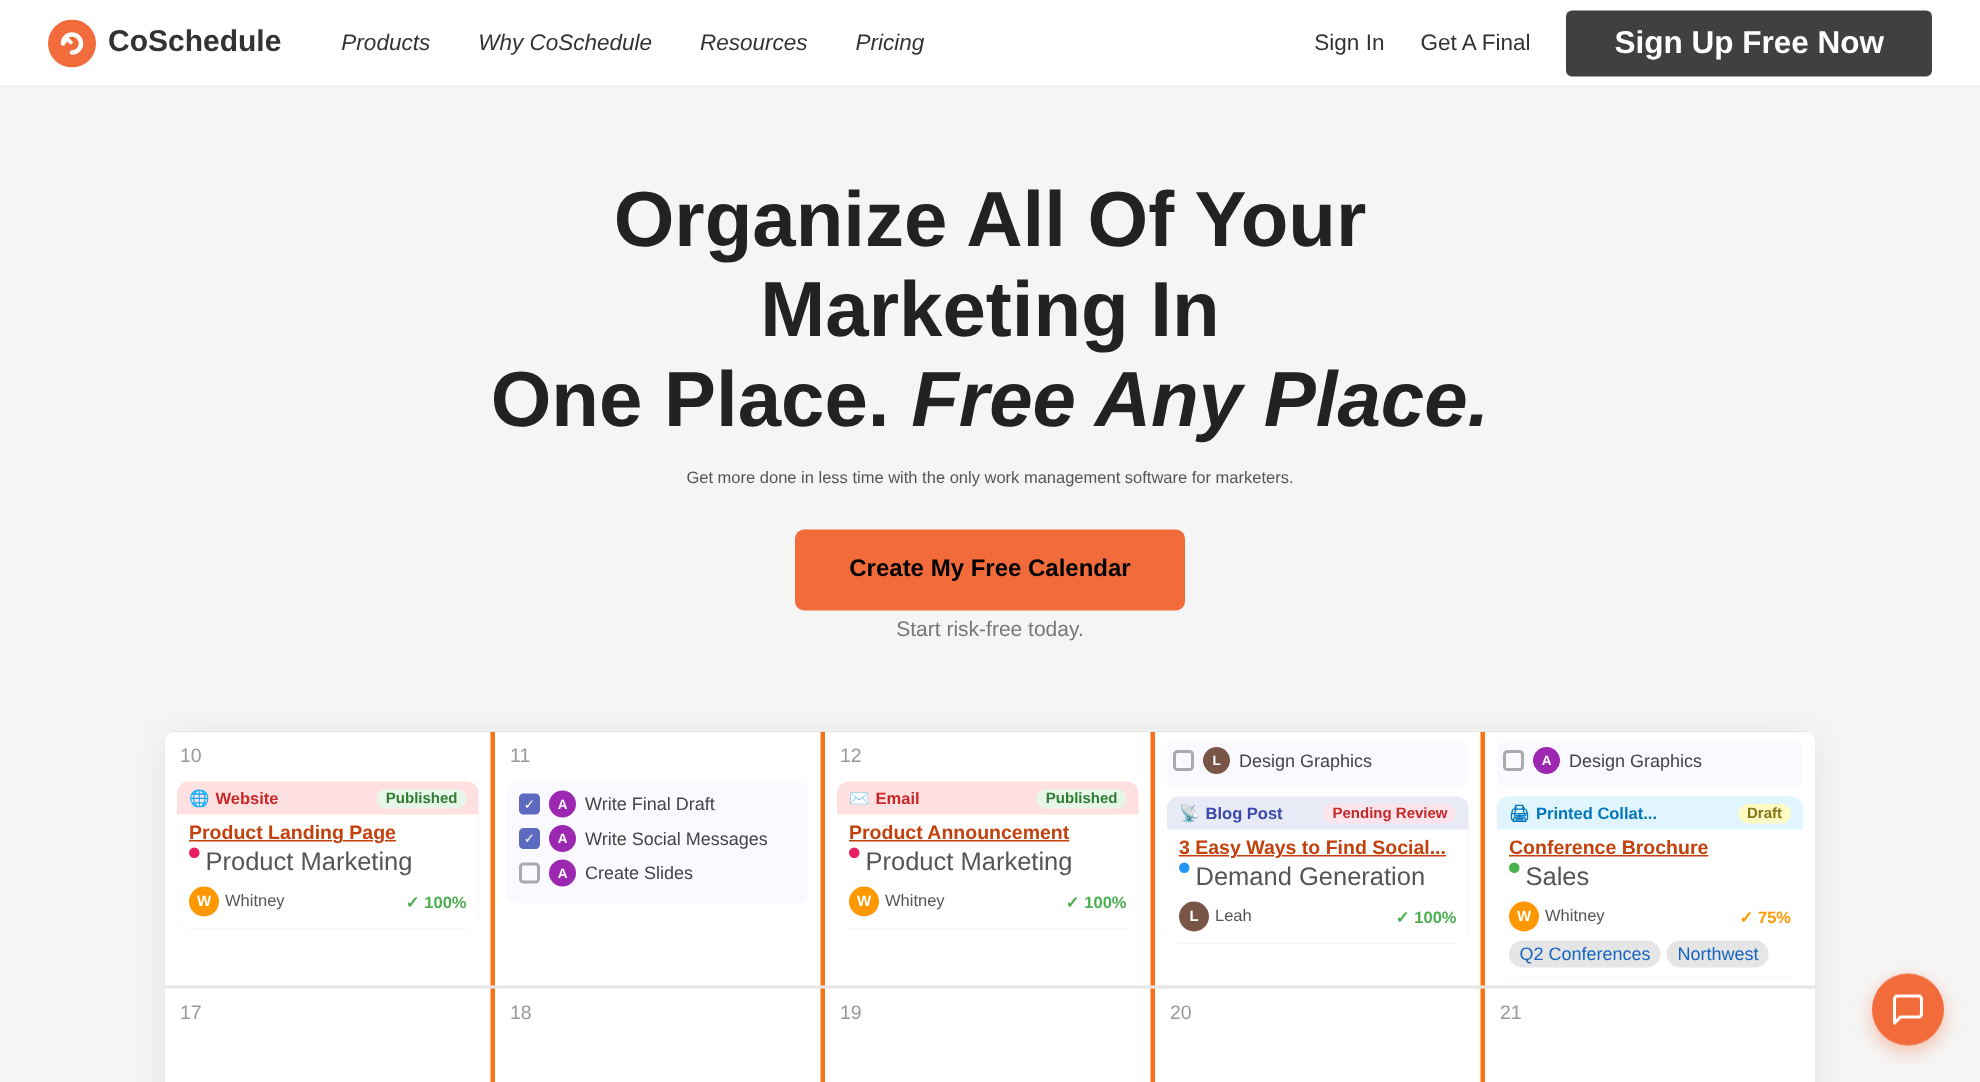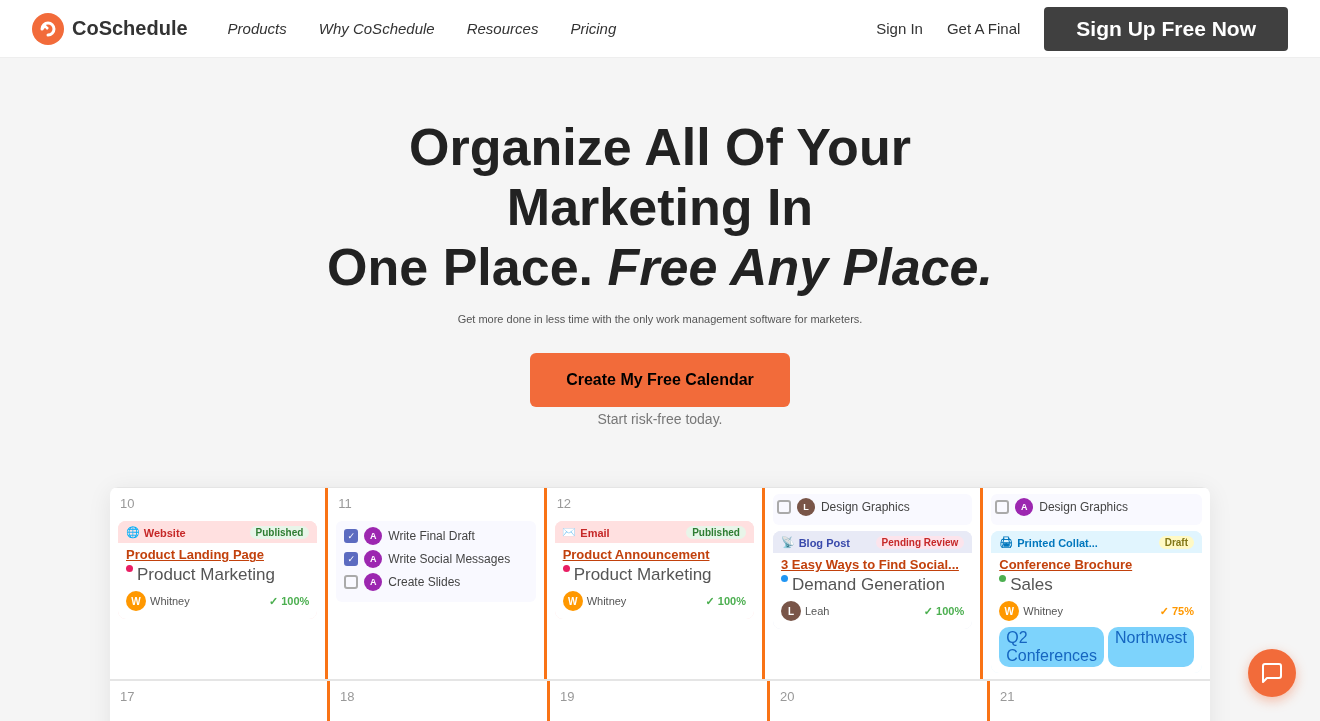--- a/index.html
+++ b/index.html
@@ -244,23 +244,23 @@
       font-size: 9px;
     }
     .task-avatar {
       width: 18px; height: 18px; border-radius: 50%;
       display: inline-flex; align-items: center; justify-content: center;
       font-size: 9px; font-weight: 700; color: #fff; flex-shrink: 0;
     }
 
     .tag-chips { display: flex; gap: 4px; margin-top: 4px; }
     .tag-chip {
-      background: #7dd3fc;
+      background: #e5e5e5;
       color: #1565c0;
-      font-size: 16px;
+      font-size: 12px;
       padding: 2px 7px;
       border-radius: 10px;
       font-weight: 500;
     }
 
     
     .chat-btn {
       position: fixed;
       bottom: 24px;
       right: 24px;

